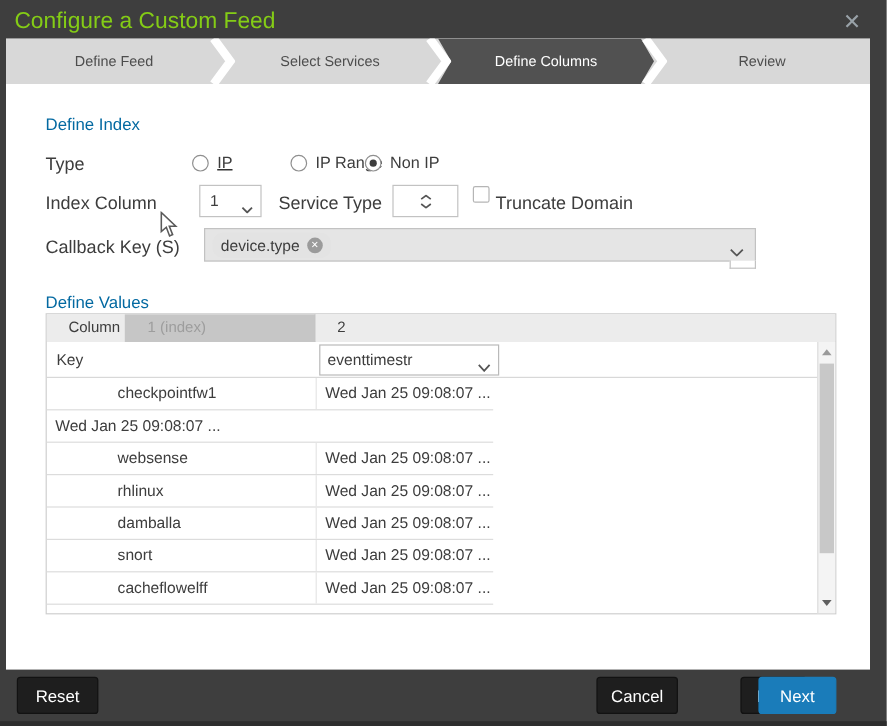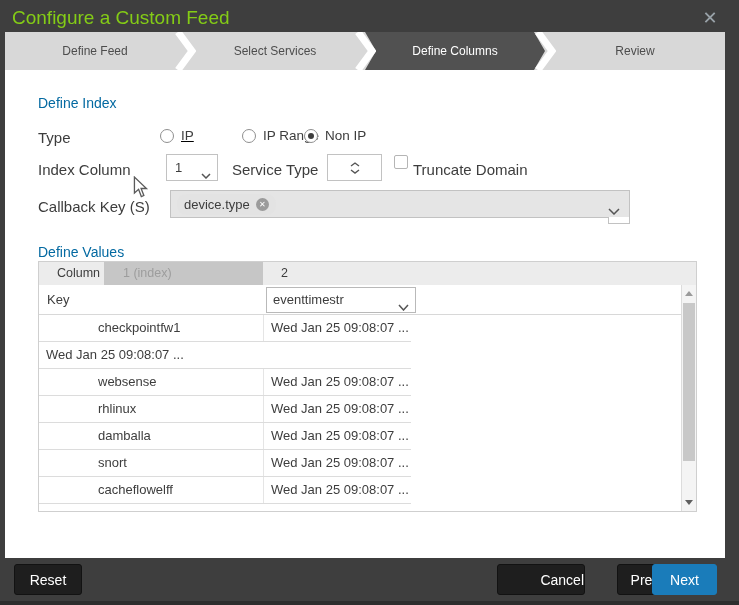--- a/index.html
+++ b/index.html
@@ -214,18 +214,18 @@
       </div>
       <div class="vscroll">
         <div class="sb-up"></div>
         <div class="sb-thumb"></div>
         <div class="sb-down"></div>
       </div>
     </div>
   </div>
 
   <button class="btn" style="left:14px; width:68px;">Reset</button>
-  <button class="btn" style="left:497px; width:88px;text-align:right;">Cancel</button>
+  <button class="btn" style="left:497px; width:68px;">Cancel</button>
   <button class="btn" style="left:585px; width:56px;margin-left:32px;">Prev</button>
-  <button class="btn btn-primary" style="left:652px; width:65px;">Next</button>
+  <button class="btn btn-primary" style="left:632px; width:65px;">Next</button>
   <div class="bottom-strip"></div>
 
 </div>
 
 </body></html>

